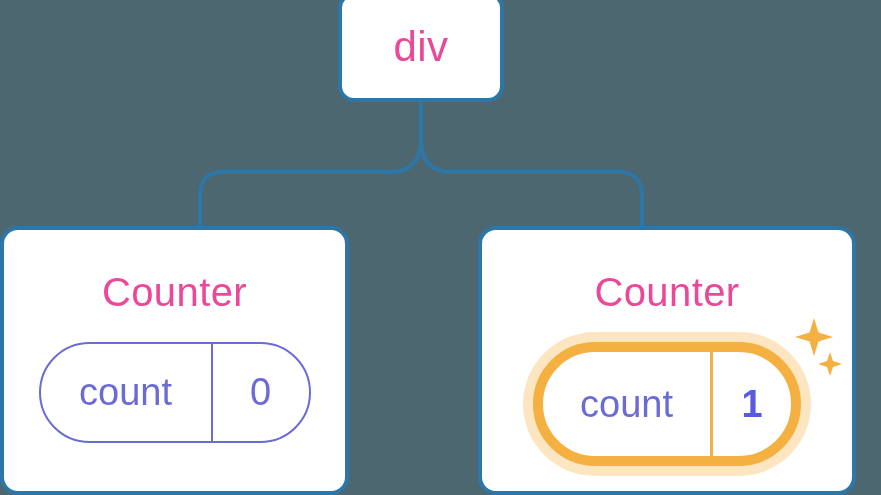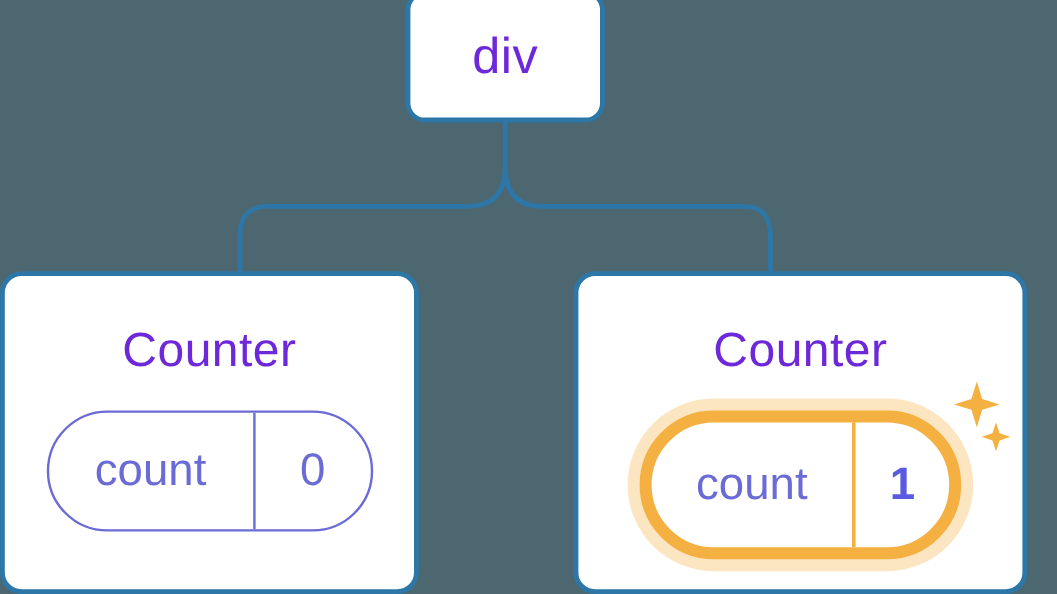--- a/index.html
+++ b/index.html
@@ -63,21 +63,21 @@
   #node-counter-right {
     left: 478px;
     top: 226px;
     width: 378px;
     height: 269px;
     border-radius: 18px;
     padding-top: 42px;
   }
 
   .node-title {
-    color: #6d28d9;
+    color: #ec4899;
     font-size: 40px;
     line-height: 1;
     letter-spacing: 0.4px;
     font-weight: 400;
     white-space: nowrap;
   }
 
   #node-div .node-title {
     font-size: 42px;
   }

